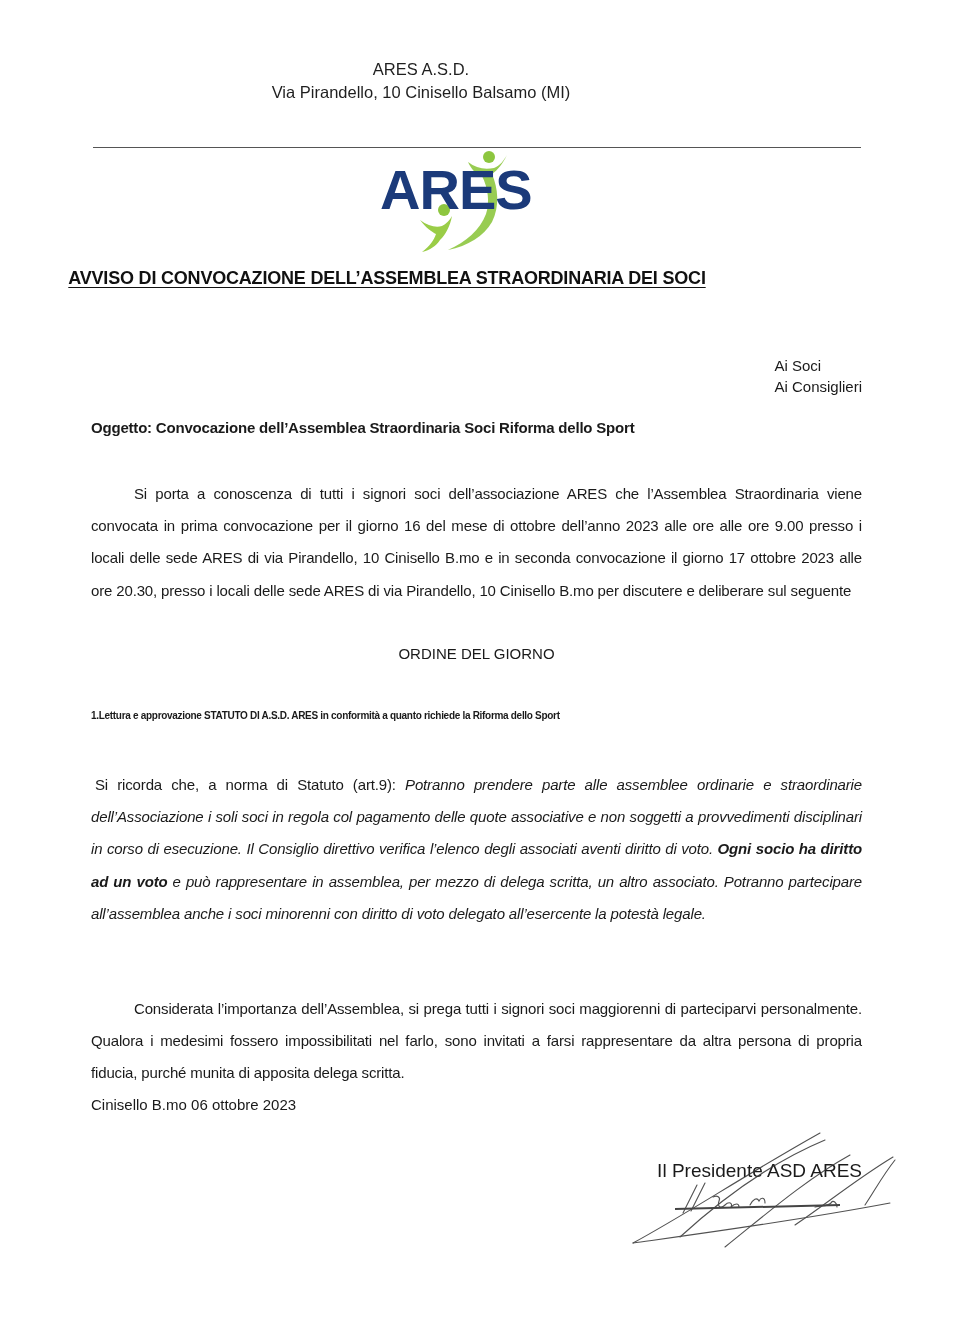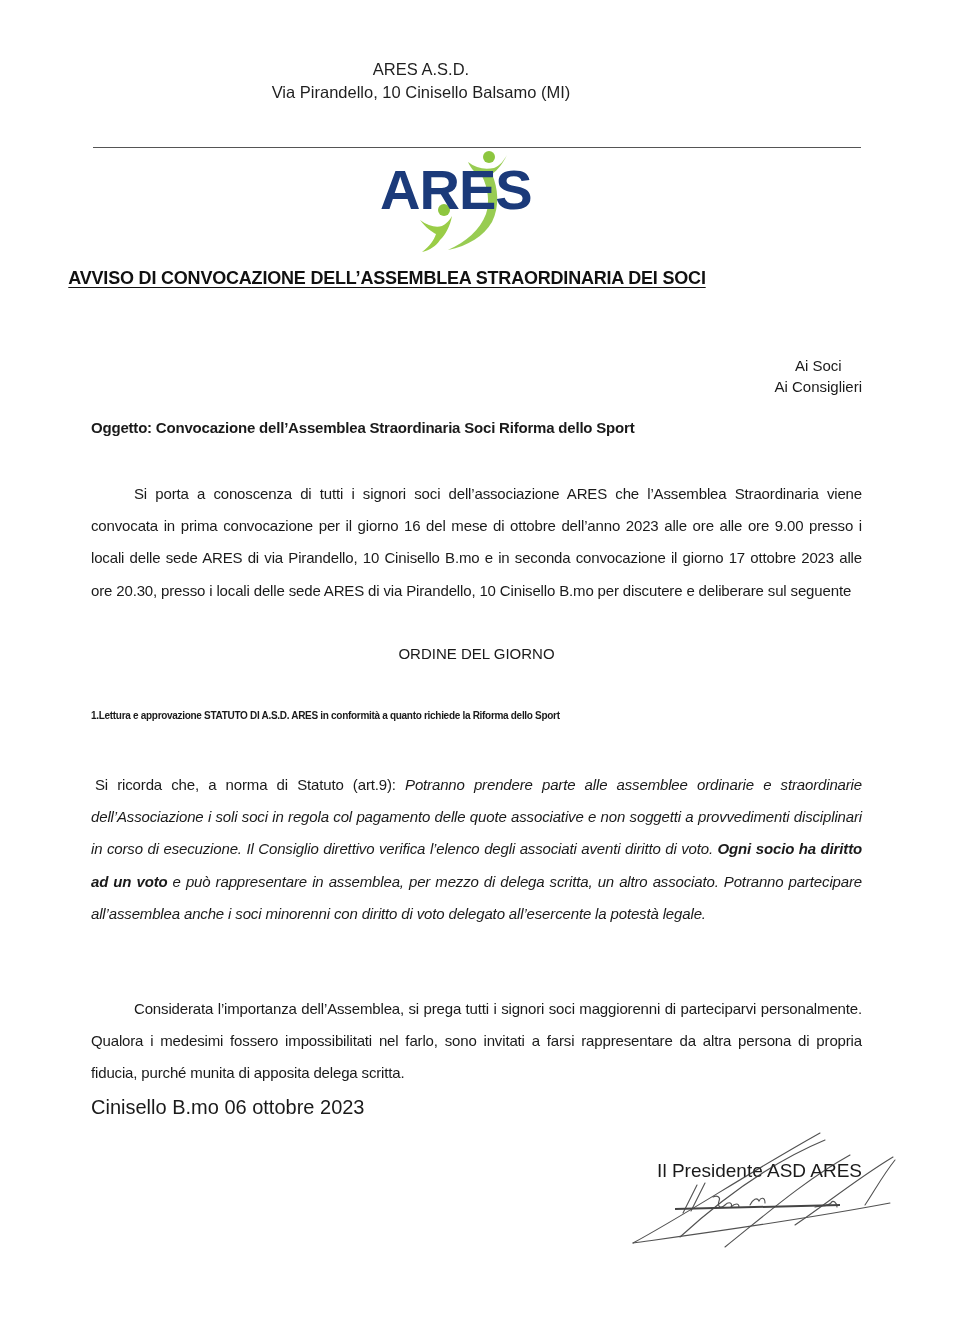--- a/index.html
+++ b/index.html
@@ -32,21 +32,21 @@
   .logo svg { position: absolute; left: 0; top: 0; }
 
   
   .title {
     position: absolute; top: 268px; left: 0; width: 774px; text-align: center;
     font-weight: 700; font-size: 18px; text-decoration: underline;
     text-underline-offset: 3px; letter-spacing: -0.2px; color: #111;
   }
 
   .recipients {
-    position: absolute; top: 355px; right: 91px; text-align: center;
+    position: absolute; top: 355px; right: 91px; text-align: left;
     font-size: 15px; line-height: 21px;
   }
 
   .subject {
     position: absolute; top: 419px; left: 91px;
     font-weight: 700; font-size: 15px; letter-spacing: -0.2px;
   }
 
   .body-block {
     position: absolute; left: 91px; width: 771px;
@@ -63,21 +63,21 @@
     position: absolute; top: 710px; left: 91px; width: 775px;
     font-weight: 700; font-size: 10px; letter-spacing: -0.3px; white-space: nowrap;
   }
   .p2 { top: 769px; }
   .p2 .lead { padding-left: 4px; }
   .p2 i { font-style: italic; }
   .p2 b { font-weight: 700; font-style: italic; }
   .p3 { top: 993px; }
 
   .place-date {
-    position: absolute; top: 1096px; left: 91px; font-size: 20px;
+    position: absolute; top: 1096px; left: 91px; font-size: 15px;
   }
   .signature-label {
     position: absolute; top: 1160px; right: 91px; font-size: 19px;
   }
   .signature {
     position: absolute; top: 1125px; left: 625px; width: 280px; height: 130px;
   }
 </style>
 </head>
 <body>

